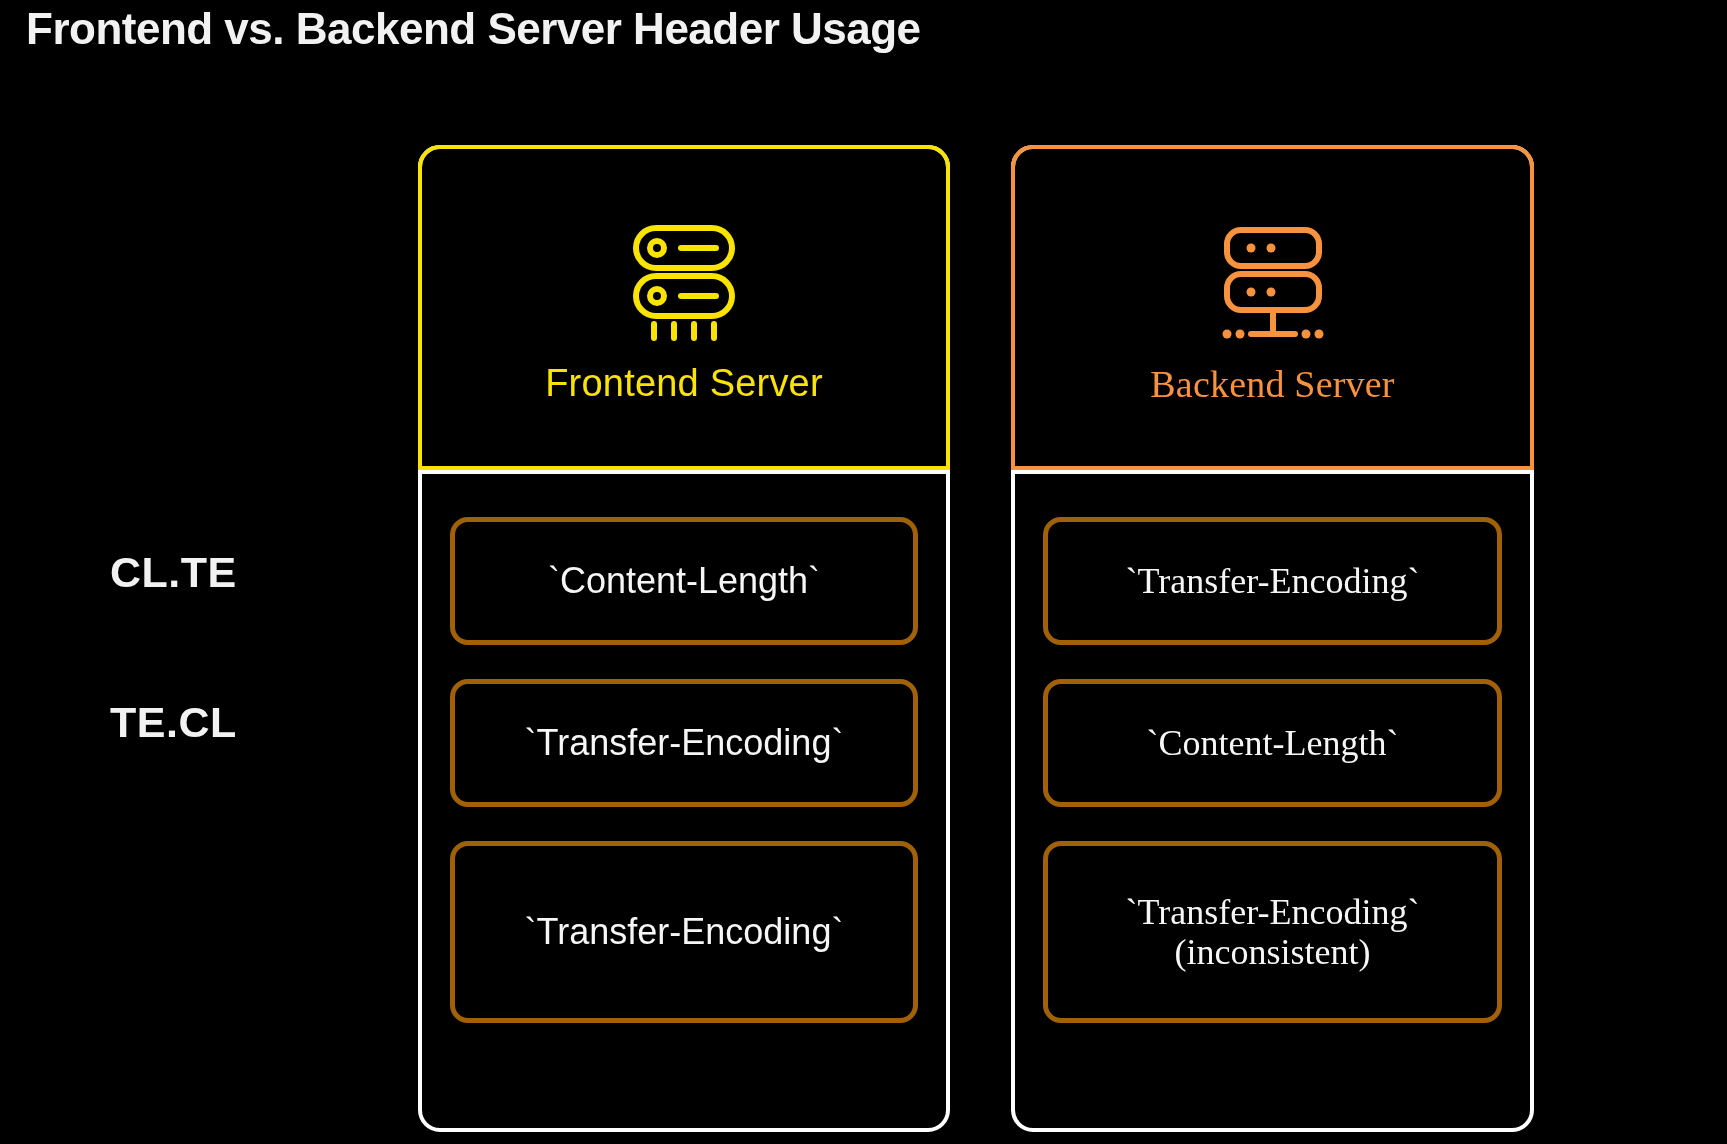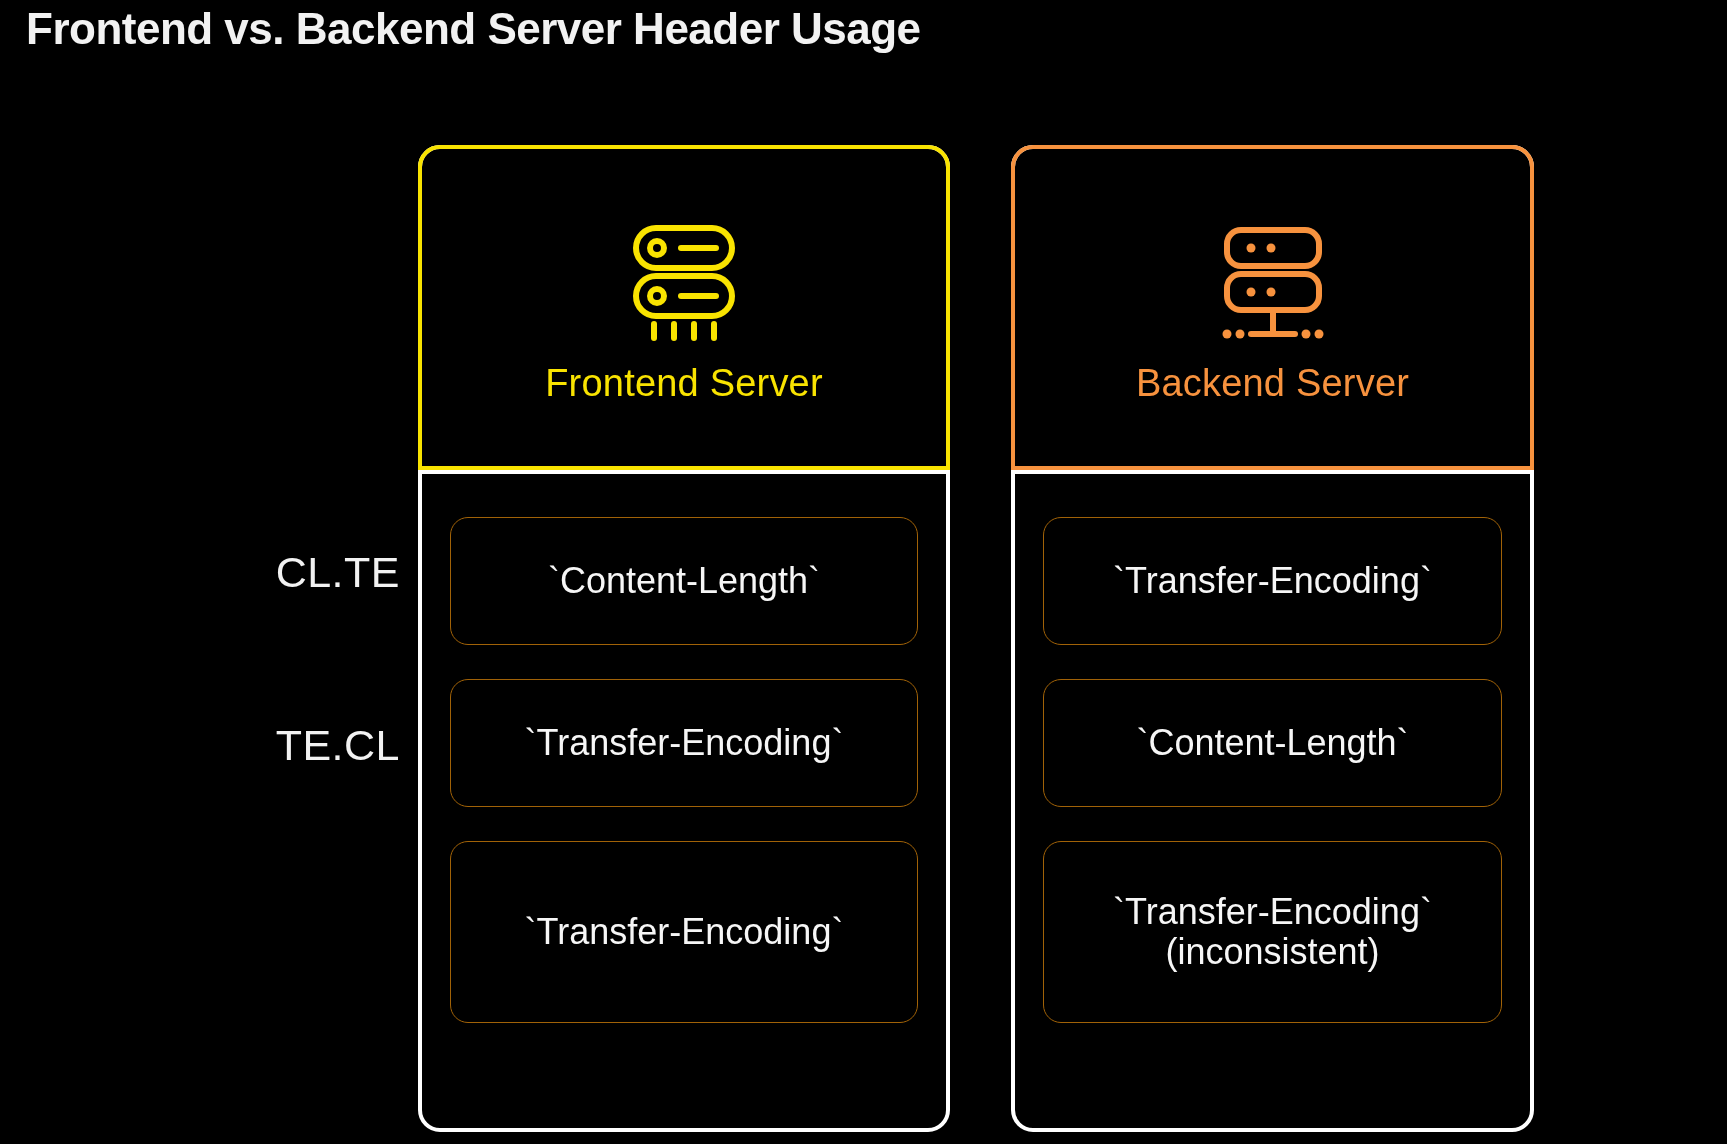--- a/index.html
+++ b/index.html
@@ -34,29 +34,29 @@
     top: 140px;
     width: 1727px;
     height: 1004px;
   }
 
   
   .row-label {
     position: absolute;
     left: 110px;
     width: 290px;
-    text-align: right;
+    text-align: left;
     font-size: 43px;
-    font-weight: normal;
+    font-weight: bold;
     color: #f2f2f2;
     transform: translateY(-50%);
     letter-spacing: 0.5px;
   }
   #row-label-clte { top: 432px; }
-  #row-label-tecl { top: 605px; }
+  #row-label-tecl { top: 582px; }
   #row-label-tete { top: 782px; }
 
   
   .panel {
     position: absolute;
     top: 5px;
     bottom: 12px;
     border-width: 4px;
     border-style: solid;
     border-radius: 22px;
@@ -65,20 +65,21 @@
   }
   #panel-frontend {
     left: 418px;
     width: 532px;
     border-color: #ffffff;
   }
   #panel-backend {
     left: 1011px;
     width: 523px;
     border-color: #ffffff;
+    font-family: Liberation Serif, serif;
   }
 
   
   .panel-header-frame {
     position: absolute;
     left: -4px;
     right: -4px;
     top: -4px;
     height: 325px;
     border-width: 4px;
@@ -131,21 +132,21 @@
     position: absolute;
     left: 0;
     right: 0;
     top: 325px;
     bottom: 0;
   }
   .cell {
     position: absolute;
     left: 28px;
     right: 28px;
-    border: 1px solid #a16207;
+    border: 5px solid #a16207;
     border-radius: 18px;
     box-sizing: border-box;
     display: flex;
     align-items: center;
     justify-content: center;
     text-align: center;
   }
   .cell-text {
     font-size: 36px;
     color: #f6f6f6;

